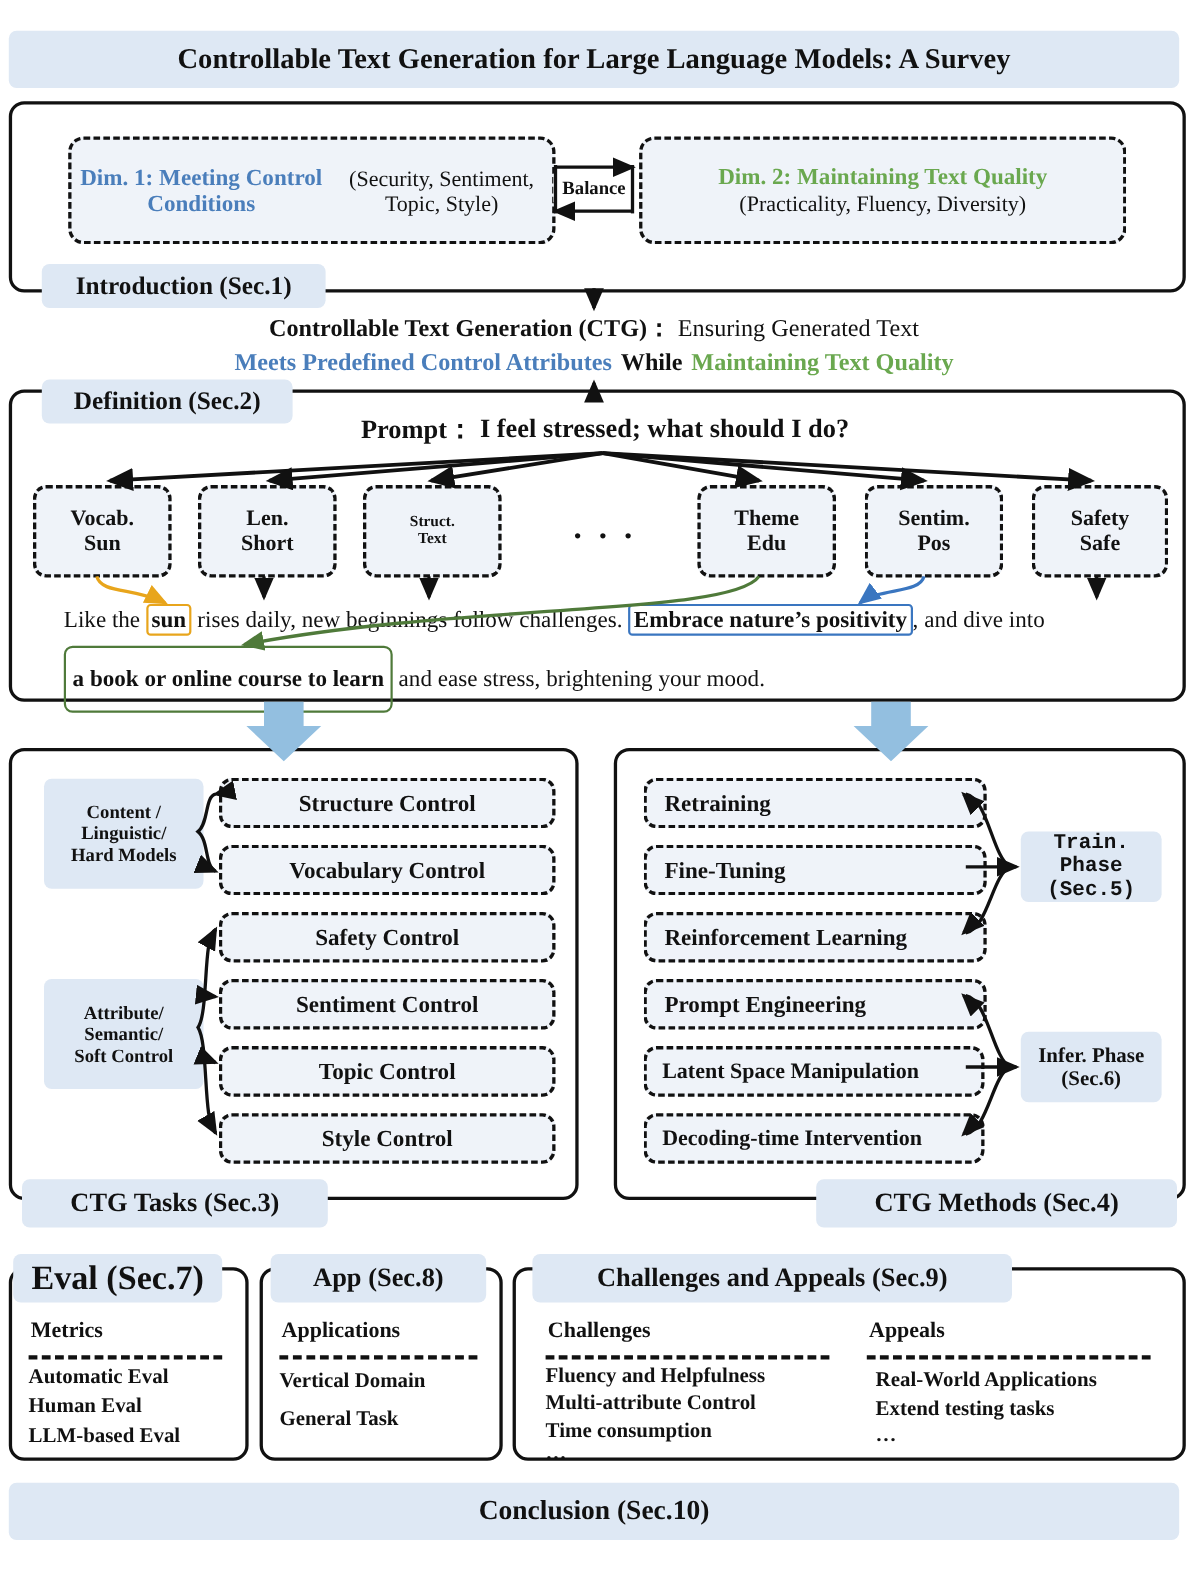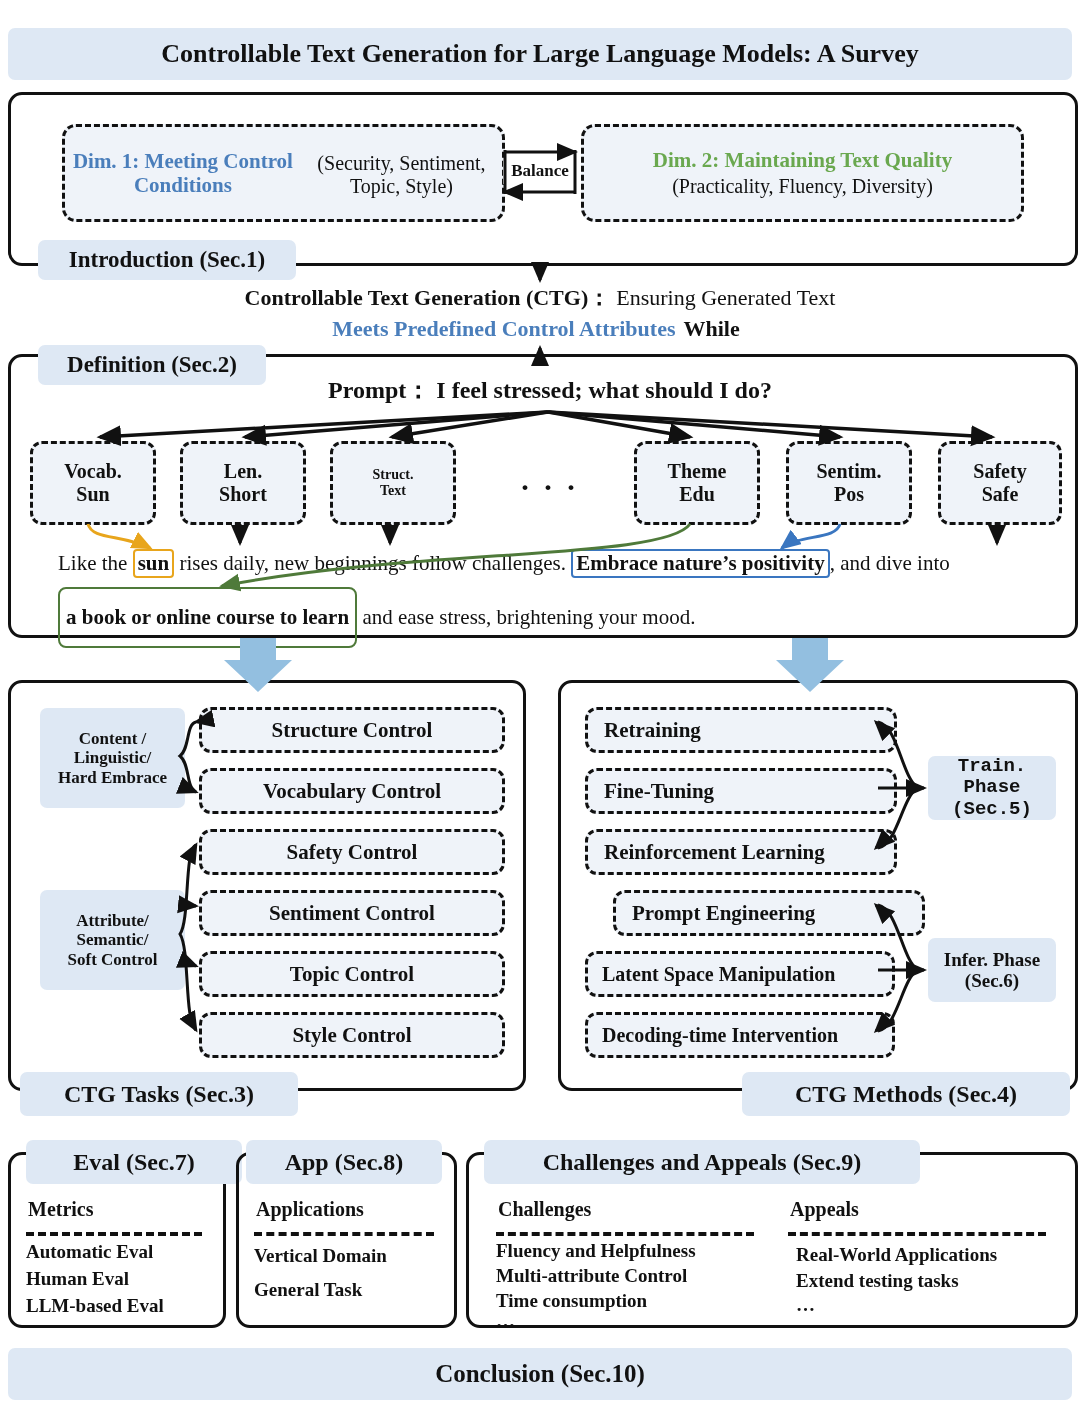--- a/index.html
+++ b/index.html
@@ -52,20 +52,21 @@
   <span>Introduction (Sec.1)</span>
 </div>
 
 <div class="abs ctr" style="left:140px;top:283px;width:800px;height:30px;font-size:22px;">
   <span style="font-weight:bold;">Controllable Text Generation (CTG)：</span>
   <span style="margin-left:6px;">Ensuring Generated Text</span>
 </div>
 <div class="abs ctr" style="left:110px;top:313px;width:860px;height:32px;font-size:22px;font-weight:bold;">
   <span class="blue">Meets Predefined Control Attributes</span>
   <span style="margin:0 8px;">While</span>
+  <span class="green">Maintaining Text Quality</span>
 </div>
 
 <div class="abs solidbox" style="left:8px;top:354px;width:1064px;height:278px;"></div>
 
 <div class="abs badge" style="left:38px;top:345px;width:228px;height:40px;font-size:23px;">
   <span>Definition (Sec.2)</span>
 </div>
 
 <div class="abs ctr" style="left:240px;top:373px;width:620px;height:34px;font-size:24px;font-weight:bold;">
   <span>Prompt：</span>
@@ -105,21 +106,21 @@
 </div>
 <div class="abs" style="left:58px;top:587px;width:990px;height:34px;font-size:21px;white-space:nowrap;">
   <span class="hl hl-green" style="padding:16px 6px;">a book or online course to learn</span><span> and ease stress, brightening your mood.</span>
 </div>
 
 <div class="abs solidbox" style="left:8px;top:680px;width:512px;height:405px;"></div>
 
 <div class="abs badge" style="left:40px;top:708px;width:145px;height:100px;flex-direction:column;font-size:17px;">
   <span>Content /</span>
   <span>Linguistic/</span>
-  <span>Hard Embrace</span>
+  <span>Hard Models</span>
 </div>
 <div class="abs badge" style="left:40px;top:890px;width:145px;height:100px;flex-direction:column;font-size:17px;">
   <span>Attribute/</span>
   <span>Semantic/</span>
   <span>Soft Control</span>
 </div>
 
 <div class="abs dashbox" style="left:199px;top:707px;width:300px;height:40px;font-size:21px;">
   <span>Structure Control</span>
   </div>
@@ -147,21 +148,21 @@
 
 <div class="abs dashbox" style="left:585px;top:707px;width:290px;height:40px;font-size:21px;justify-content:flex-start;padding-left:16px;">
   <span>Retraining</span>
   </div>
 <div class="abs dashbox" style="left:585px;top:768px;width:290px;height:40px;font-size:21px;justify-content:flex-start;padding-left:16px;">
   <span>Fine-Tuning</span>
   </div>
 <div class="abs dashbox" style="left:585px;top:829px;width:290px;height:40px;font-size:21px;justify-content:flex-start;padding-left:16px;">
   <span>Reinforcement Learning</span>
   </div>
-<div class="abs dashbox" style="left:585px;top:890px;width:290px;height:40px;font-size:21px;justify-content:flex-start;padding-left:16px;margin-left:28px;">
+<div class="abs dashbox" style="left:585px;top:890px;width:290px;height:40px;font-size:21px;justify-content:flex-start;padding-left:16px;">
   <span>Prompt Engineering</span>
   </div>
 <div class="abs dashbox" style="left:585px;top:951px;width:290px;height:40px;font-size:20px;justify-content:flex-start;padding-left:14px;">
   <span>Latent Space Manipulation</span>
   </div>
 <div class="abs dashbox" style="left:585px;top:1012px;width:290px;height:40px;font-size:20px;justify-content:flex-start;padding-left:14px;">
   <span>Decoding-time Intervention</span>
   </div>
 
 <div class="abs badge" style="left:928px;top:756px;width:128px;height:64px;flex-direction:column;font-size:19px;font-family:Liberation Mono, monospace;">
@@ -171,21 +172,21 @@
 <div class="abs badge" style="left:928px;top:938px;width:128px;height:64px;flex-direction:column;font-size:19px;">
   <span>Infer. Phase</span>
   <span>(Sec.6)</span>
 </div>
 
 <div class="abs badge" style="left:742px;top:1072px;width:328px;height:44px;font-size:24px;">
   <span>CTG Methods (Sec.4)</span>
 </div>
 
 <div class="abs solidbox" style="left:8px;top:1152px;width:212px;height:170px;"></div>
-<div class="abs badge" style="left:26px;top:1140px;width:216px;height:44px;font-size:24px;">
+<div class="abs badge" style="left:12px;top:1140px;width:190px;height:44px;font-size:31px;">
   <span>Eval (Sec.7)</span>
 </div>
 <div class="abs" style="left:28px;top:1198px;font-size:20px;font-weight:bold;">
   <span>Metrics</span>
 </div>
 <div class="abs dashrule" style="left:26px;top:1232px;width:176px;"></div>
 <div class="abs" style="left:26px;top:1241px;font-size:19px;font-weight:bold;">
   <span>Automatic Eval</span></div>
 <div class="abs" style="left:26px;top:1268px;font-size:19px;font-weight:bold;">
   <span>Human Eval</span></div>

